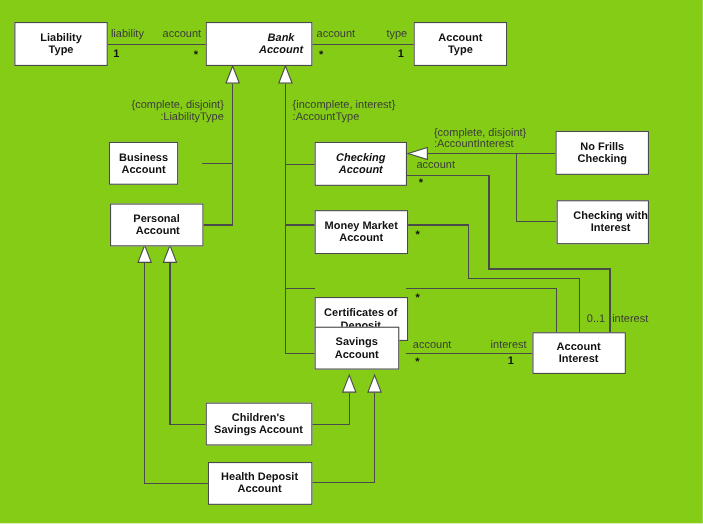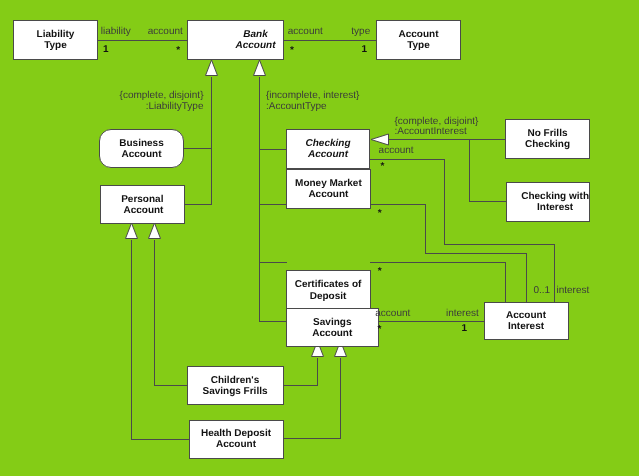--- a/index.html
+++ b/index.html
@@ -74,40 +74,40 @@
       <polyline class="edge" points="131.5,239.5 131.5,439.5 189.5,439.5" stroke="#4a4a4a"></polyline>
       <polygon class="arrowhead" points="131.5,223 125.5,238.5 137.5,238.5" stroke="#4a4a4a"></polygon>
     </g>
   </svg>
   <div id="boxes">
     <div class="klass" style="left: 13px; top: 20px; width: 85px; height: 40px;"><span>Liability
 Type</span></div>
     <div class="klass abstract" style="left: 187px; top: 20px; width: 97px; height: 40px; padding-left: 40px;"><span>Bank Account</span></div>
     <div class="klass" style="left: 376px; top: 20px; width: 85px; height: 40px;"><span>Account
 Type</span></div>
-    <div class="klass" style="left: 99px; top: 128.9px; width: 85px; height: 39px; border-radius: 12px;"><span>Business
+    <div class="klass" style="left: 99px; top: 128.9px; width: 63px; height: 39px;"><span>Business
 Account</span></div>
     <div class="klass" style="left: 99.8px; top: 184.8px; width: 85px; height: 39px; text-align: right;"><span>Personal
 Account</span></div>
     <div class="klass abstract" style="left: 286px; top: 129px; width: 84px; height: 40px;"><span>Checking
 Account</span></div>
-    <div class="klass" style="left: 285.9px; top: 169px; width: 85px; height: 40px;"><span>Money Market
+    <div class="klass" style="left: 285.9px; top: 191px; width: 85px; height: 40px;"><span>Money Market
 Account</span></div>
     <div class="klass" style="left: 285.5px; top: 243.4px; width: 85px; height: 39.5px; margin-top: 27px;"><span>Certificates of
 Deposit</span></div>
-    <div class="klass" style="left: 285.8px; top: 308px; width: 93px; height: 39px;"><span>Savings
+    <div class="klass" style="left: 285.8px; top: 297px; width: 77px; height: 39px;"><span>Savings
 Account</span></div>
     <div class="klass" style="left: 505px; top: 119px; width: 85px; height: 40px;"><span>No Frills
 Checking</span></div>
     <div class="klass" style="left: 505.5px; top: 182px; width: 84.5px; height: 39.5px; justify-content: flex-end;"><span>Checking with
 Interest</span></div>
     <div class="klass" style="left: 483.5px; top: 302px; width: 85px; height: 37.5px;"><span>Account
 Interest</span></div>
     <div class="klass" style="left: 186.5px; top: 366px; width: 97px; height: 38.5px;"><span>Children's
-Savings Frills</span></div>
+Savings Account</span></div>
     <div class="klass" style="left: 188.5px; top: 419.5px; width: 95px; height: 39px;"><span>Health Deposit
 Account</span></div>
   </div>
   <div id="labels">
     <div class="lbl" style="top: 26.5px; left: 100.8px;">liability</div>
     <div class="lbl b" style="top: 44.9px; left: 103px;">1</div>
     <div class="lbl" style="top: 26.5px; left: 147.8px;">account</div>
     <div class="lbl b" style="top: 45.6px; left: 176.2px;">*</div>
     <div class="lbl" style="top: 26.5px; left: 287.8px;">account</div>
     <div class="lbl b" style="top: 45.6px; left: 290px;">*</div>

